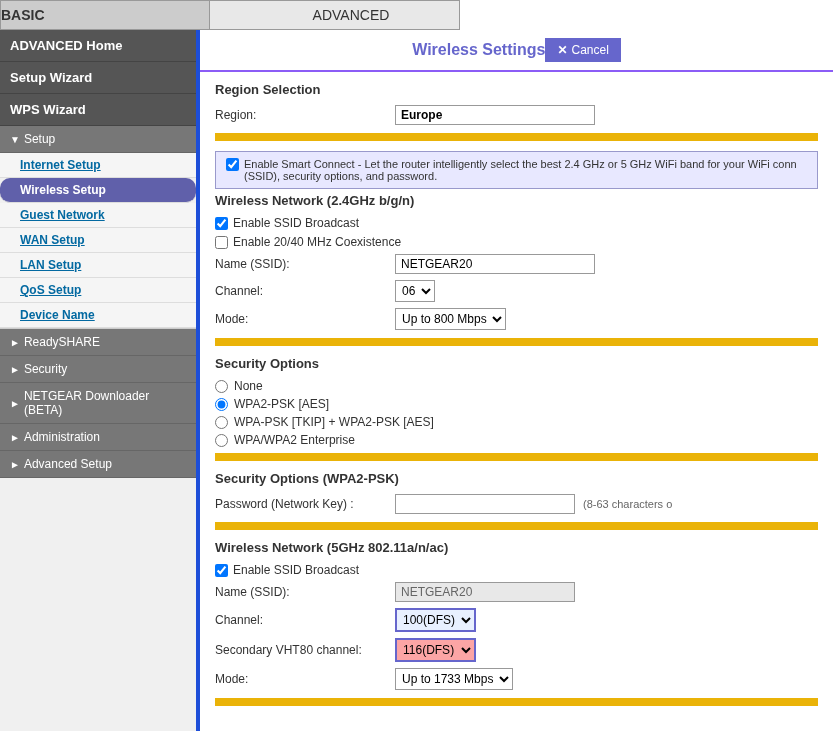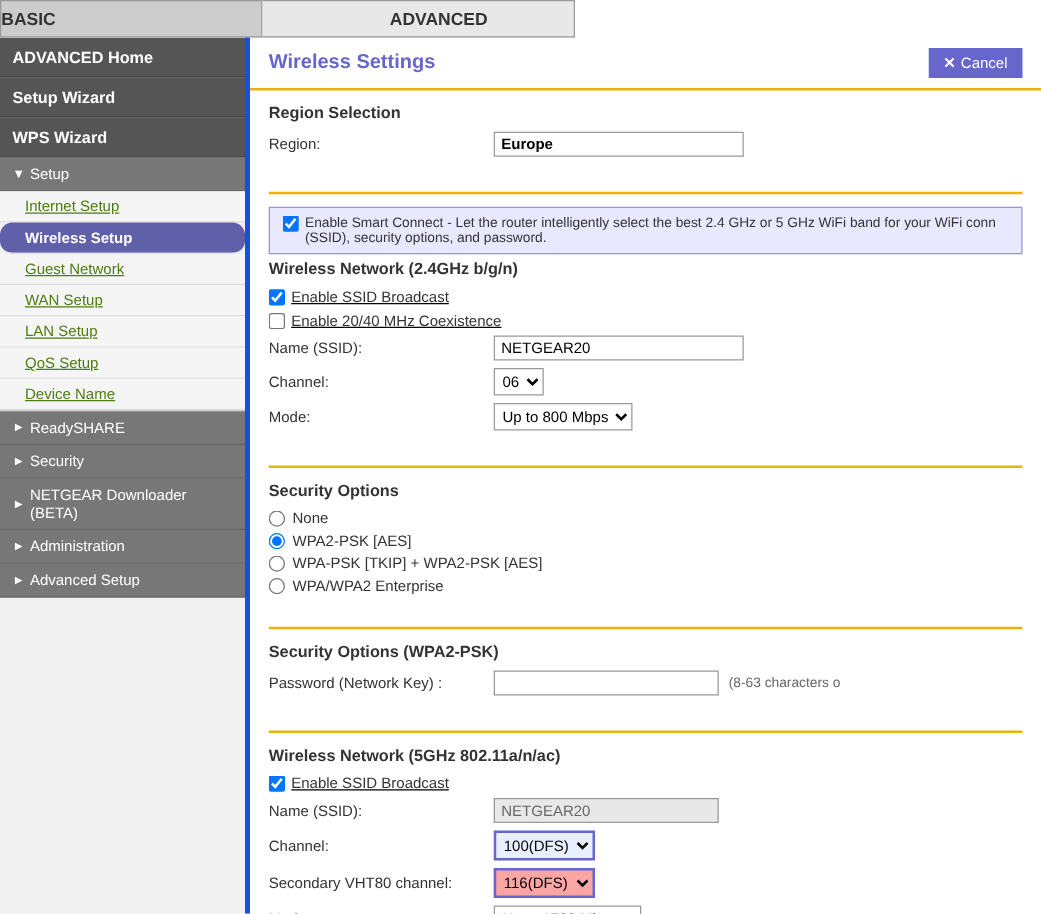--- a/index.html
+++ b/index.html
@@ -7,21 +7,21 @@
 
     
     .top-tabs { display: flex; height: 30px; }
     .tab-basic {
       width: 210px; background: #ccc; display: flex; align-items: center;
       font-weight: bold; font-size: 14px;
       color: #333; border: 1px solid #999; cursor: pointer;
     }
     .tab-advanced {
       width: 250px; background: #e8e8e8; display: flex; align-items: center;
-      justify-content: center; font-weight: bold; font-size: 14px;
+      justify-content: center; font-weight: normal; font-size: 14px;
       color: #333; border: 1px solid #999; border-left: none; cursor: pointer; padding-left: 33px;
     }
 
     
     .layout { display: flex; height: calc(731px - 30px); }
 
     
     .sidebar {
       width: 200px; min-width: 200px; background: #f0f0f0;
       border-right: 4px solid #1d4ed8; overflow-y: auto;
@@ -31,54 +31,55 @@
       font-weight: bold; font-size: 13px; cursor: pointer;
       border-bottom: 1px solid #444;
     }
     .sidebar-section-header {
       background: #777; color: #fff; padding: 6px 10px;
       font-size: 12px; cursor: pointer; display: flex; align-items: center;
       gap: 4px; border-bottom: 1px solid #666;
     }
     .sidebar-section-header .arrow { font-size: 10px; }
     .sidebar-sub-item {
-      padding: 5px 10px 5px 20px; color: #4d7c0f; font-size: 12px;
+      padding: 5px 10px 5px 20px; color: #0369a1; font-size: 12px;
       cursor: pointer; border-bottom: 1px solid #ddd; background: #f5f5f5;
       text-decoration: underline;
+      font-weight: bold;
     }
     .sidebar-sub-item.active {
       background: #6060aa; color: #fff; text-decoration: none; font-weight: bold; border-radius: 10px;
     }
     .sidebar-group { border-bottom: 1px solid #ccc; }
 
     
     .main-content { flex: 1; overflow-y: auto; padding: 0; }
     .content-header {
       background: #fff; padding: 8px 15px;
       color: #6666cc; font-size: 16px; font-weight: bold;
-      border-bottom: 2px solid #eab308;
-      display: flex; justify-content: space-between; align-items: center;
+      border-bottom: 2px solid #8b5cf6;
+      display: flex; justify-content: center; align-items: center;
     }
     .cancel-btn {
       background: #6666cc; color: #fff; border: none; padding: 5px 12px;
       cursor: pointer; font-size: 12px; display: flex; align-items: center; gap: 4px;
     }
 
     .content-body { padding: 10px 15px; }
 
     
-    .section { border-bottom: 2px solid #eab308; padding-bottom: 22px; margin-bottom: 10px; }
+    .section { border-bottom: 8px solid #eab308; padding-bottom: 2px; margin-bottom: 10px; }
     .section-title { font-weight: bold; font-size: 13px; margin-bottom: 8px; color: #333; }
 
     .form-row { display: flex; align-items: center; margin-bottom: 6px; }
     .form-label { width: 180px; color: #333; flex-shrink: 0; }
     .form-input { border: 1px solid #999; padding: 2px 5px; font-size: 12px; min-width: 180px; }
     .form-select { border: 1px solid #999; padding: 2px; font-size: 12px; background: #fff; }
 
-    .checkbox-row { display: flex; align-items: center; margin-bottom: 5px; gap: 5px; text-decoration: underline; }
+    .checkbox-row { display: flex; align-items: center; margin-bottom: 5px; gap: 5px; }
     .checkbox-row label { color: #333; }
 
     .smart-connect-row {
       background: #e8e8ff; border: 1px solid #9999cc; padding: 6px 10px;
       margin-bottom: 4px; font-size: 11px; color: #333; display: flex; align-items: flex-start; gap: 5px;
     }
 
     
     .radio-row { display: flex; align-items: center; margin-bottom: 4px; gap: 6px; }
     .radio-row label { color: #333; }

